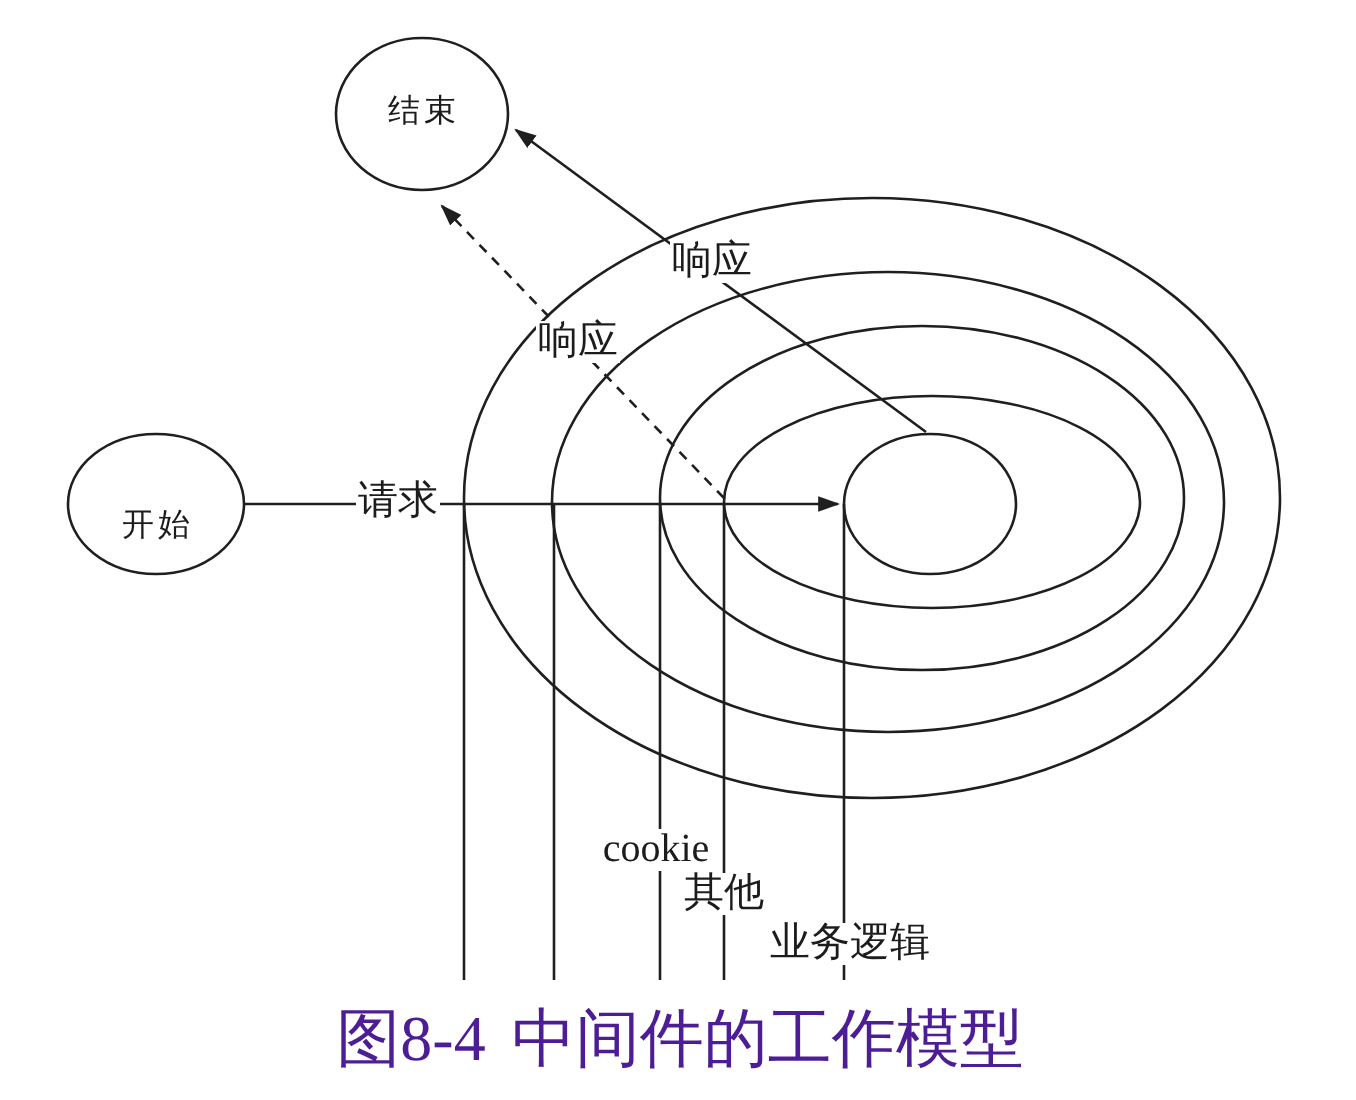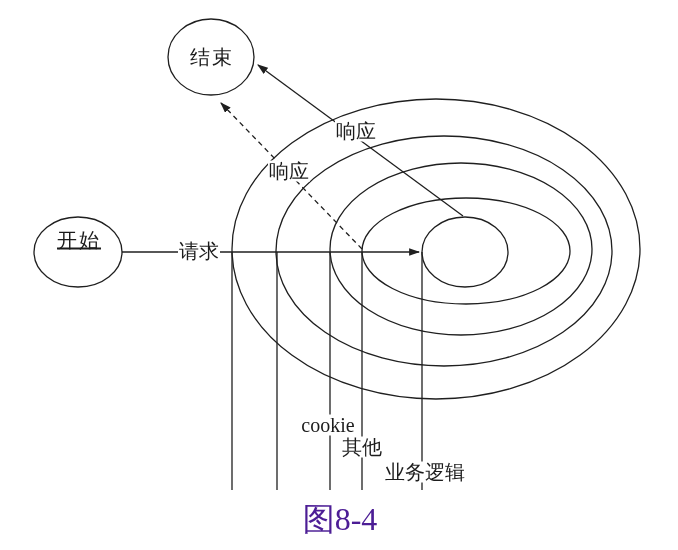--- a/index.html
+++ b/index.html
@@ -15,21 +15,21 @@
   .lbl {
     position: absolute;
     transform: translate(-50%, -50%);
     font-size: 20px;
     line-height: 1.05;
     color: #1c1c1c;
     white-space: nowrap;
     text-align: center;
   }
   .lbl.bg { background: #ffffff; padding: 0 1px; }
-  .node-lbl { font-size: 20px; letter-spacing: 2px; }
+  .node-lbl { font-size: 16px; letter-spacing: 2px; }
   .caption {
     position: absolute;
     transform: translate(-50%, -50%);
     display: flex;
     gap: 13px;
     font-size: 32px;
     color: #4c1d95;
     white-space: nowrap;
   }
 </style>
@@ -62,28 +62,29 @@
       <path d="M277,252 V490"></path>
       <path d="M330,252 V490"></path>
       <path d="M362,252 V490"></path>
       <path d="M422,252 V490"></path>
 
       <path d="M463,216 L258,65" marker-end="url(#arrow)"></path>
       <path d="M362,249 L221,103" stroke-dasharray="5 4" marker-end="url(#arrow)"></path>
     </g>
   </svg>
 
-  <div class="lbl node-lbl" style="left:79px; top:240px;text-decoration:underline;">开始</div>
+  <div class="lbl node-lbl" style="left:79px; top:264px;">开始</div>
   <div class="lbl node-lbl" style="left:212px; top:57px;">结束</div>
 
   <div class="lbl bg" style="left:199px; top:251px;">请求</div>
   <div class="lbl bg" style="left:356px; top:131px;">响应</div>
   <div class="lbl bg" style="left:289px; top:171px;">响应</div>
 
   <div class="lbl bg" style="left:328px; top:425px;">cookie</div>
   <div class="lbl bg" style="left:362px; top:447px;">其他</div>
   <div class="lbl bg" style="left:425px; top:472px;">业务逻辑</div>
 
   <div class="caption" style="left:340px; top:520px;">
     <span>图8-4</span>
+    <span>中间件的工作模型</span>
   </div>
 
 </div>
 
 </body></html>

